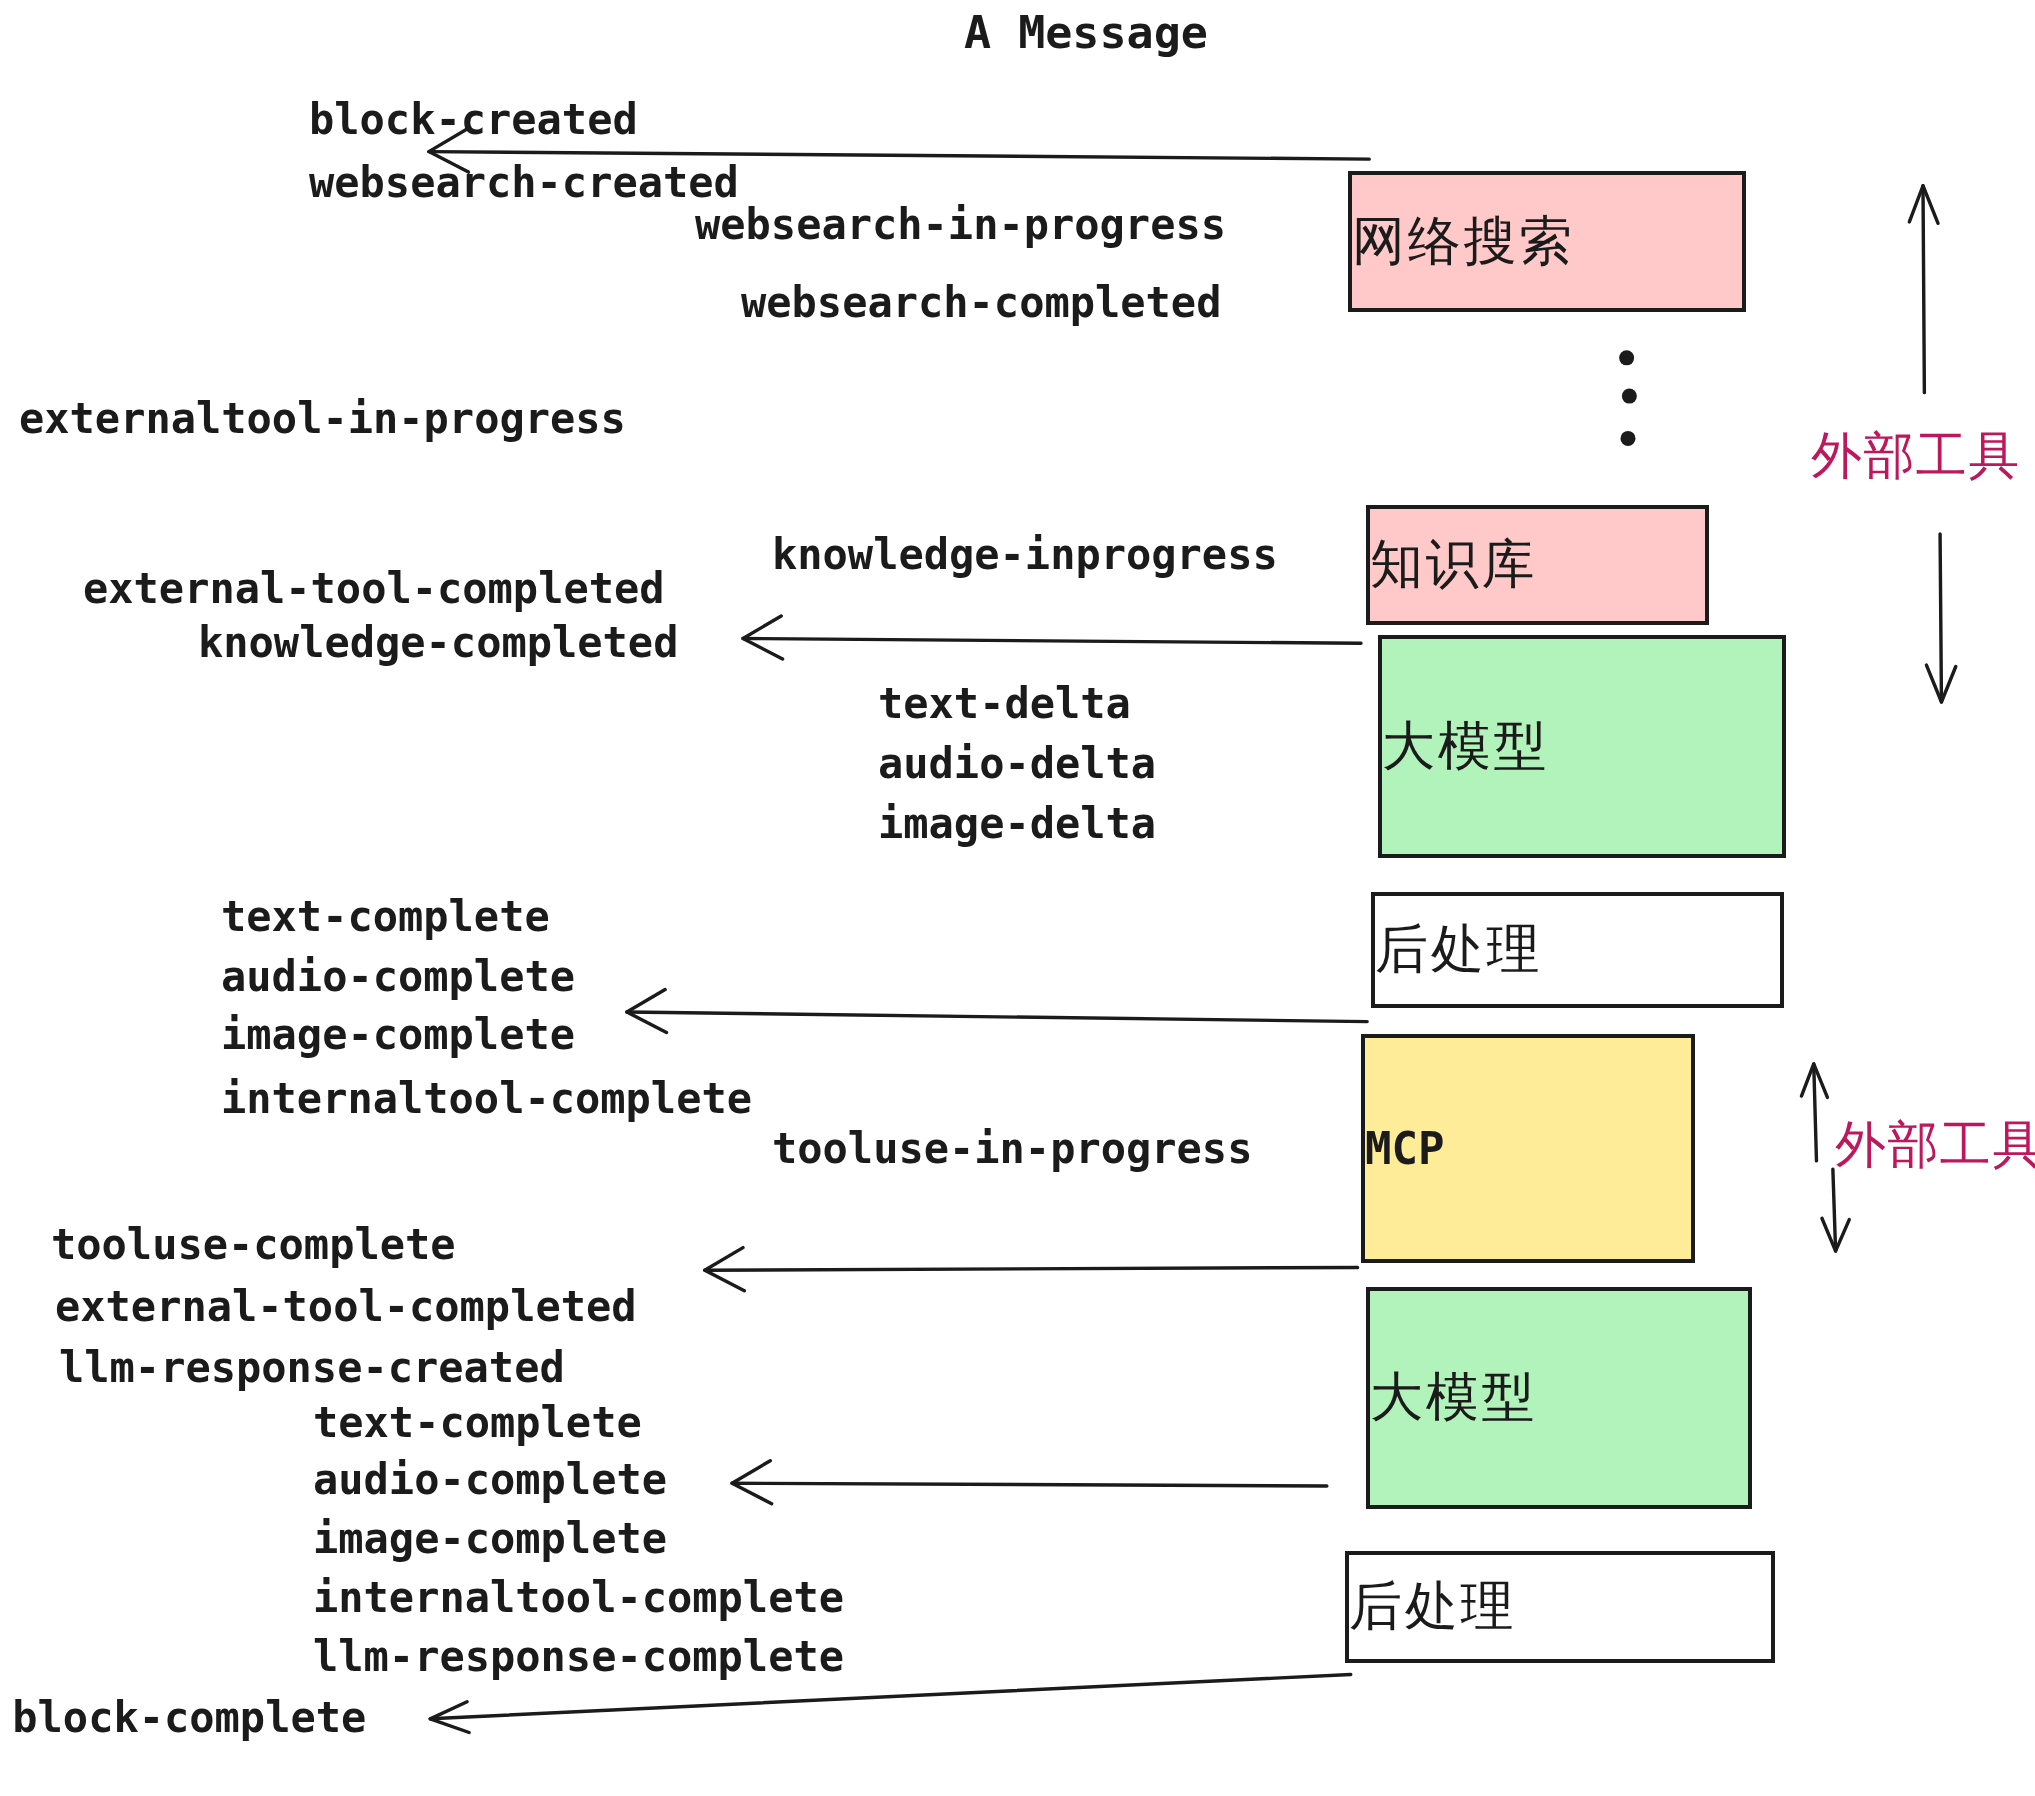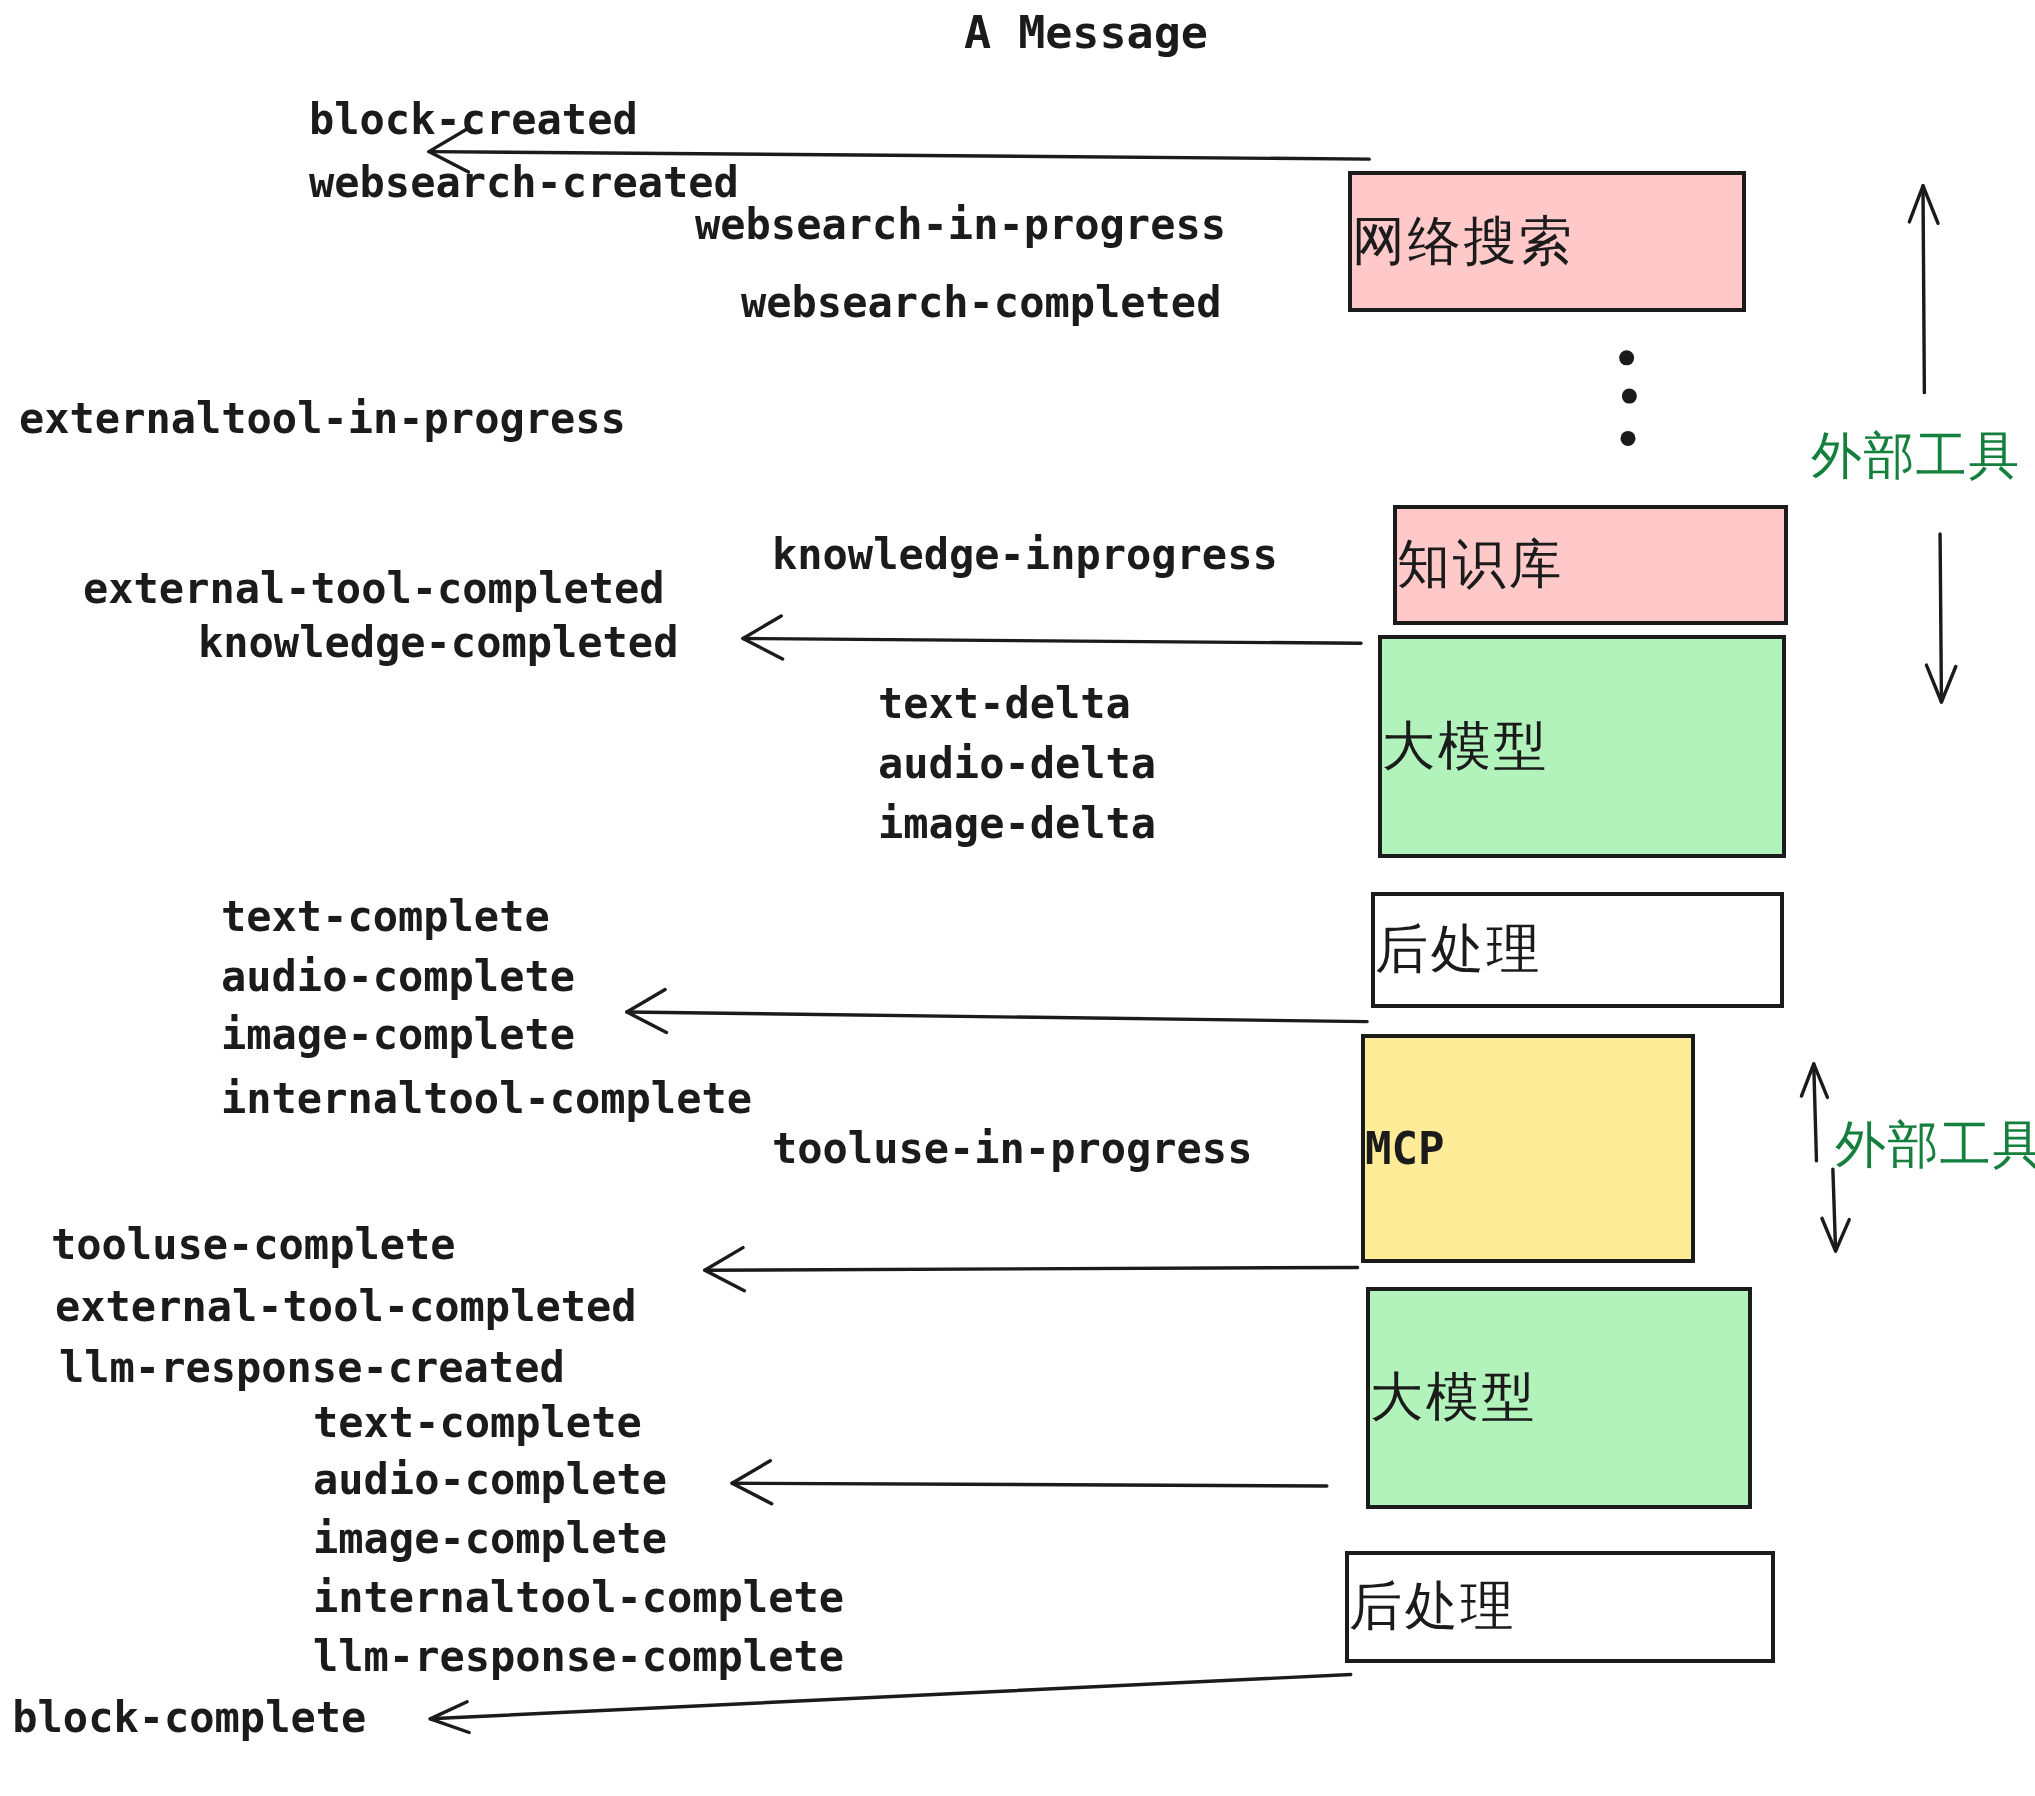--- a/index.html
+++ b/index.html
@@ -51,21 +51,21 @@
   }
   .fill-pink   { background: #ffc9c9; }
   .fill-green  { background: #b2f2bb; }
   .fill-yellow { background: #ffec99; }
   .fill-white  { background: #ffffff; }
 
   .side-note {
     position: absolute;
     font-family: "Liberation Sans", sans-serif;
     font-size: 51px; font-weight: 500;
-    color: #15803d; letter-spacing: 1.4px;
+    color: #be185d; letter-spacing: 1.4px;
     white-space: nowrap;
   }
   .arrow-stroke { stroke: #1b1b1b; stroke-width: 6; fill: none; stroke-linecap: round; stroke-linejoin: round; }
   .thin { stroke-width: 5; }
 </style>
 </head>
 <body>
 
 <div id="stage">
 
@@ -121,21 +121,21 @@
       <circle cx="2384" cy="642" r="11"></circle>
     </g>
   </svg>
 
   <div class="title">A Message</div>
 
   <div class="box fill-pink" style="left:1348px; top:171px; width:398px; height:141px;">
     <span class="box-label">网络搜索</span>
   </div>
 
-  <div class="box fill-pink" style="left:1366px; top:505px; width:395px; height:120px;margin-left:27px;">
+  <div class="box fill-pink" style="left:1366px; top:505px; width:343px; height:120px;">
     <span class="box-label">知识库</span>
   </div>
 
   <div class="box fill-green" style="left:1378px; top:635px; width:408px; height:223px;">
     <span class="box-label">大模型</span>
   </div>
 
   <div class="box fill-white" style="left:1371px; top:892px; width:413px; height:116px;">
     <span class="box-label">后处理</span>
   </div>

